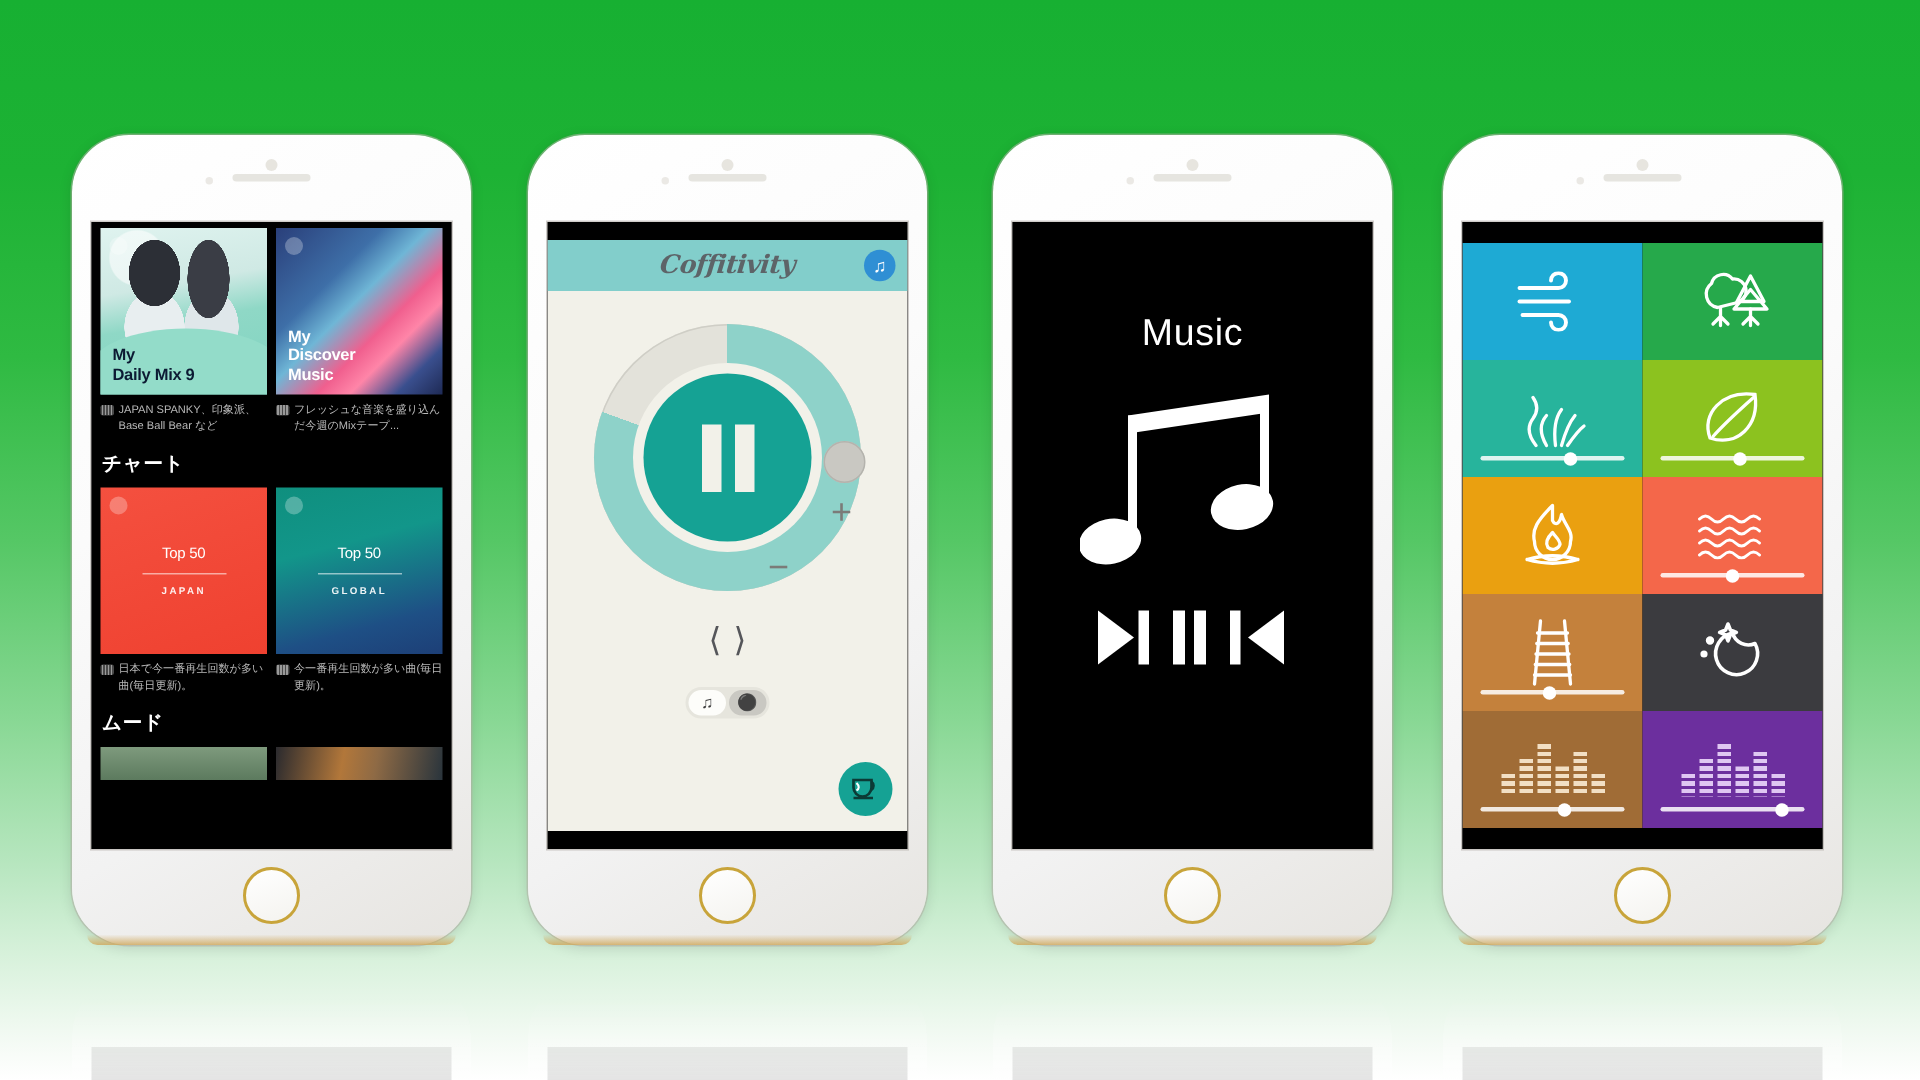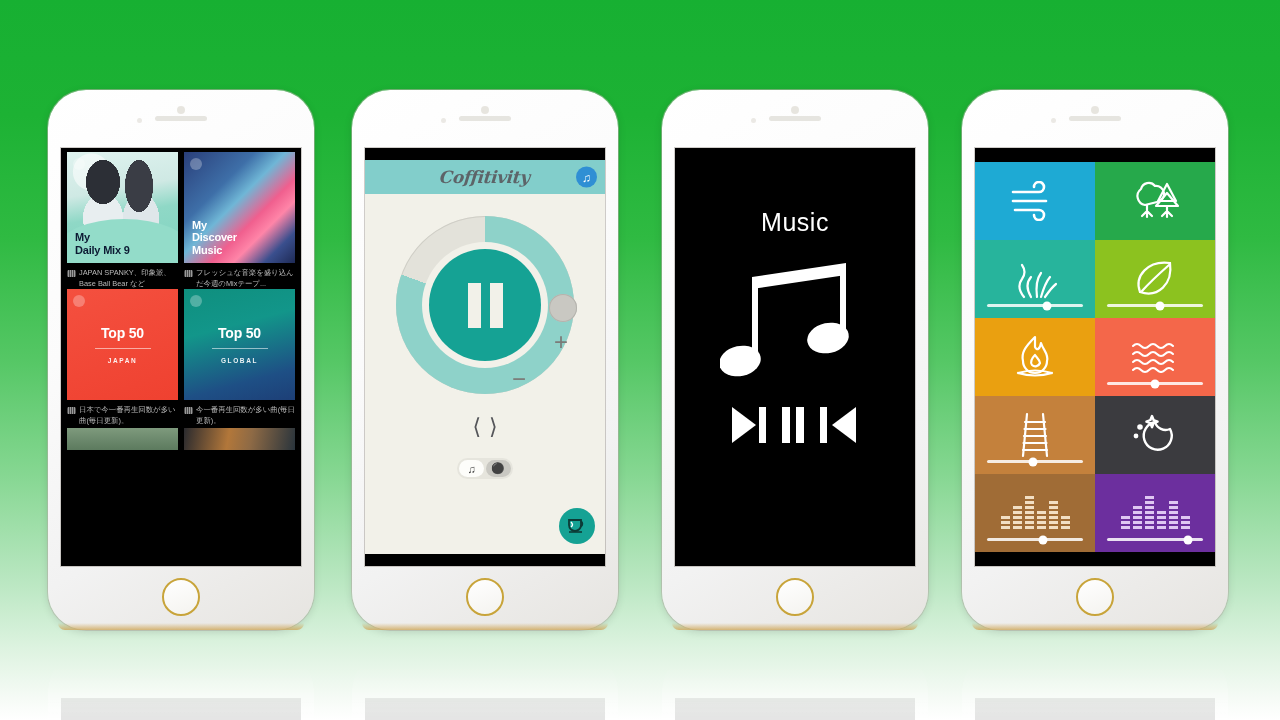--- a/index.html
+++ b/index.html
@@ -135,21 +135,21 @@
     background-image: repeating-linear-gradient(90deg,#4a4a4a 0 1px, transparent 1px 2px);
   }
   .sp-head { font-size:13px; font-weight:bold; margin:11px 0 7px 1px; letter-spacing:.5px; }
 
   .art-top50 {
     display:flex; flex-direction:column; align-items:center; justify-content:center;
     position:relative;
   }
   .art-top50.jp { background: linear-gradient(160deg,#f4503f 0%,#ef4130 100%); }
   .art-top50.gl { background: linear-gradient(165deg,#0f8f7e 0%,#12968a 35%,#1e4f85 78%,#1d3f77 100%); }
-  .art-top50 .t50 { font-size:14px; font-weight:bold; color:#fff; letter-spacing:-.2px; }
+  .art-top50 .t50 { font-size:10px; font-weight:normal; color:#fff; letter-spacing:-.2px; }
   .art-top50 .rule { width:56px; height:1px; background:rgba(255,255,255,.55); margin:7px 0 8px; }
   .art-top50 .sub { font-size:6.5px; letter-spacing:1.6px; color:rgba(255,255,255,.92); font-weight:bold; }
 
   .mood-row { display:flex; gap:6px; margin-top:2px; }
   .mood-a { width:111px; height:22px; background: linear-gradient(180deg,#7e9a7d,#5c7a5e); }
   .mood-b { width:111px; height:22px; background: linear-gradient(100deg,#2a2a2e 0%,#b2773a 40%,#8e6a45 60%,#29343c 100%); }
 
   
   .coff { width:100%; height:100%; background:#f2f1e9; display:flex; flex-direction:column; }
   .coff-statusbar { height:12px; background:#000; }
@@ -250,20 +250,21 @@
               <span>Music</span>
             </div>
           </div>
           <div class="sp-desc">
             <span class="eicon"></span>
             <span>フレッシュな音楽を盛り込んだ今週のMixテープ...</span>
           </div>
         </div>
       </div>
 
+      <div class="sp-head">チャート</div>
 
       <div class="sp-row">
         <div class="sp-card">
           <div class="sp-art art-top50 jp">
             <span class="badge"></span>
             <div class="t50">Top 50</div>
             <div class="rule"></div>
             <div class="sub">JAPAN</div>
           </div>
           <div class="sp-desc">
@@ -278,20 +279,21 @@
             <div class="rule"></div>
             <div class="sub">GLOBAL</div>
           </div>
           <div class="sp-desc">
             <span class="eicon"></span>
             <span>今一番再生回数が多い曲(毎日更新)。</span>
           </div>
         </div>
       </div>
 
+      <div class="sp-head">ムード</div>
       <div class="mood-row">
         <div class="mood-a"></div>
         <div class="mood-b"></div>
       </div>
     </div>
   </div>
   <span class="homebtn"></span>
 </div>
 
 <div class="phone p2">

